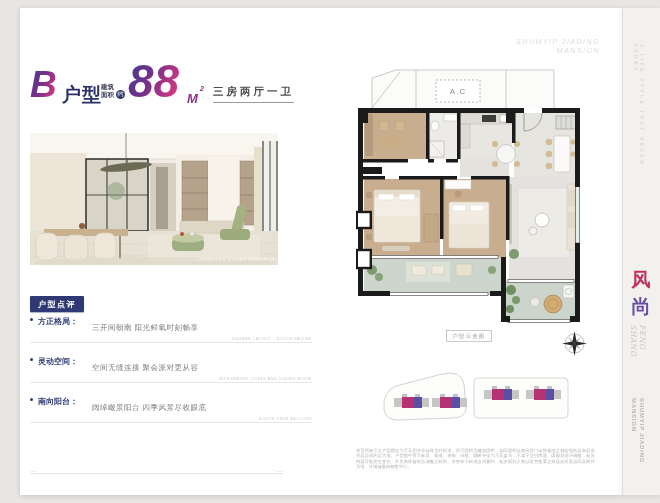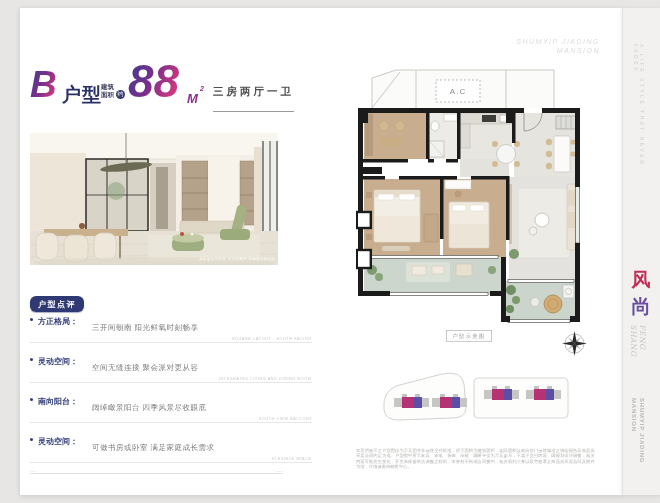--- a/index.html
+++ b/index.html
@@ -28,33 +28,33 @@
   .area-prefix{left:101px;top:83px;font-size:6.5px;font-weight:bold;color:#3c3c58;line-height:8px;text-align:left;}
   .area-circle{
     left:116px;top:90px;width:9px;height:9px;border-radius:50%;background:#343c6e;
     color:#fff;font-size:6px;line-height:9px;text-align:center;
   }
   .area-value{left:128px;top:58px;font-size:46px;font-weight:bold;font-style:italic;line-height:1;}
   .area-unit{left:187px;top:91px;font-size:13px;font-weight:bold;color:#8b2f88;font-style:italic;}
   .area-sup{left:200px;top:85px;font-size:7px;font-weight:bold;color:#8b2f88;font-style:italic;}
   .layout-tag{
     left:213px;top:85px;font-size:10.5px;color:#4c4c4c;letter-spacing:3px;
-    border-bottom:1px solid #9a9a9a;padding-bottom:12px;font-weight:bold;
+    border-bottom:1px solid #9a9a9a;padding-bottom:3px;font-weight:bold;
   }
   
   .watermark{right:60px;top:37px;text-align:right;color:#dbdbd9;font-size:7px;
     font-style:italic;letter-spacing:1.5px;line-height:9px;}
   
   .photo{left:30px;top:133px;width:248px;height:132px;overflow:hidden;background:#f0ebe2;}
   .photo-caption{right:3px;bottom:3px;color:rgba(255,255,255,.85);font-size:6px;
     transform:scale(.55);transform-origin:right bottom;letter-spacing:1px;white-space:nowrap;}
   
   .badge{
     left:30px;top:296px;background:#2f3a74;color:#ffffff;font-size:8px;font-weight:bold;
-    padding:2.5px 8px;border-radius:6px;letter-spacing:1.5px;box-shadow:0 1px 1px rgba(47,58,116,.4);
+    padding:2.5px 8px;border-radius:1px;letter-spacing:1.5px;box-shadow:0 1px 1px rgba(47,58,116,.4);
   }
   .review{left:30px;top:316px;width:282px;}
   .review-row{position:relative;border-bottom:1px solid #e7e7e7;padding:0 0 8px 8px;margin-bottom:13px;}
   .review-dot{position:absolute;left:0;top:2px;width:3px;height:3px;background:#2f3a74;border-radius:50%;}
   .review-label{display:inline-block;width:54px;font-size:8px;font-weight:bold;color:#2f3a74;vertical-align:top;}
   .review-text{font-size:7.5px;color:#7b7b7b;letter-spacing:.5px;}
   .review-note{position:absolute;right:0;bottom:1px;font-size:6px;color:#c6c6c6;
     transform:scale(.62);transform-origin:right bottom;letter-spacing:1px;white-space:nowrap;}
   
   .footer-rule{left:30px;top:466px;width:253px;height:7px;border-bottom:1px solid #e3e3e3;
@@ -195,25 +195,20 @@
     </div>
     <div class="review-row">
       <span class="review-dot"></span>
       <span class="review-label">灵动空间：</span><span class="review-text">空间无缝连接 聚会派对更从容</span>
       <span class="review-note">INTEGRATED LIVING AND DINING ROOM</span>
     </div>
     <div class="review-row">
       <span class="review-dot"></span>
       <span class="review-label">南向阳台：</span><span class="review-text">阔绰瞰景阳台 四季风景尽收眼底</span>
       <span class="review-note">SOUTH VIEW BALCONY</span>
-    </div>
-    <div class="review-row">
-      <span class="review-dot"></span>
-      <span class="review-label">灵动空间：</span><span class="review-text">可做书房或卧室 满足家庭成长需求</span>
-      <span class="review-note">FLEXIBLE SPACE</span>
     </div>
   </div>
 
   <div class="abs footer-rule">
     <span class="fl">—— · ·</span>
     <span class="fr">· · ——</span>
   </div>
 
   <div class="abs floorplan">
     <svg width="236" height="266" viewBox="0 0 236 266">

